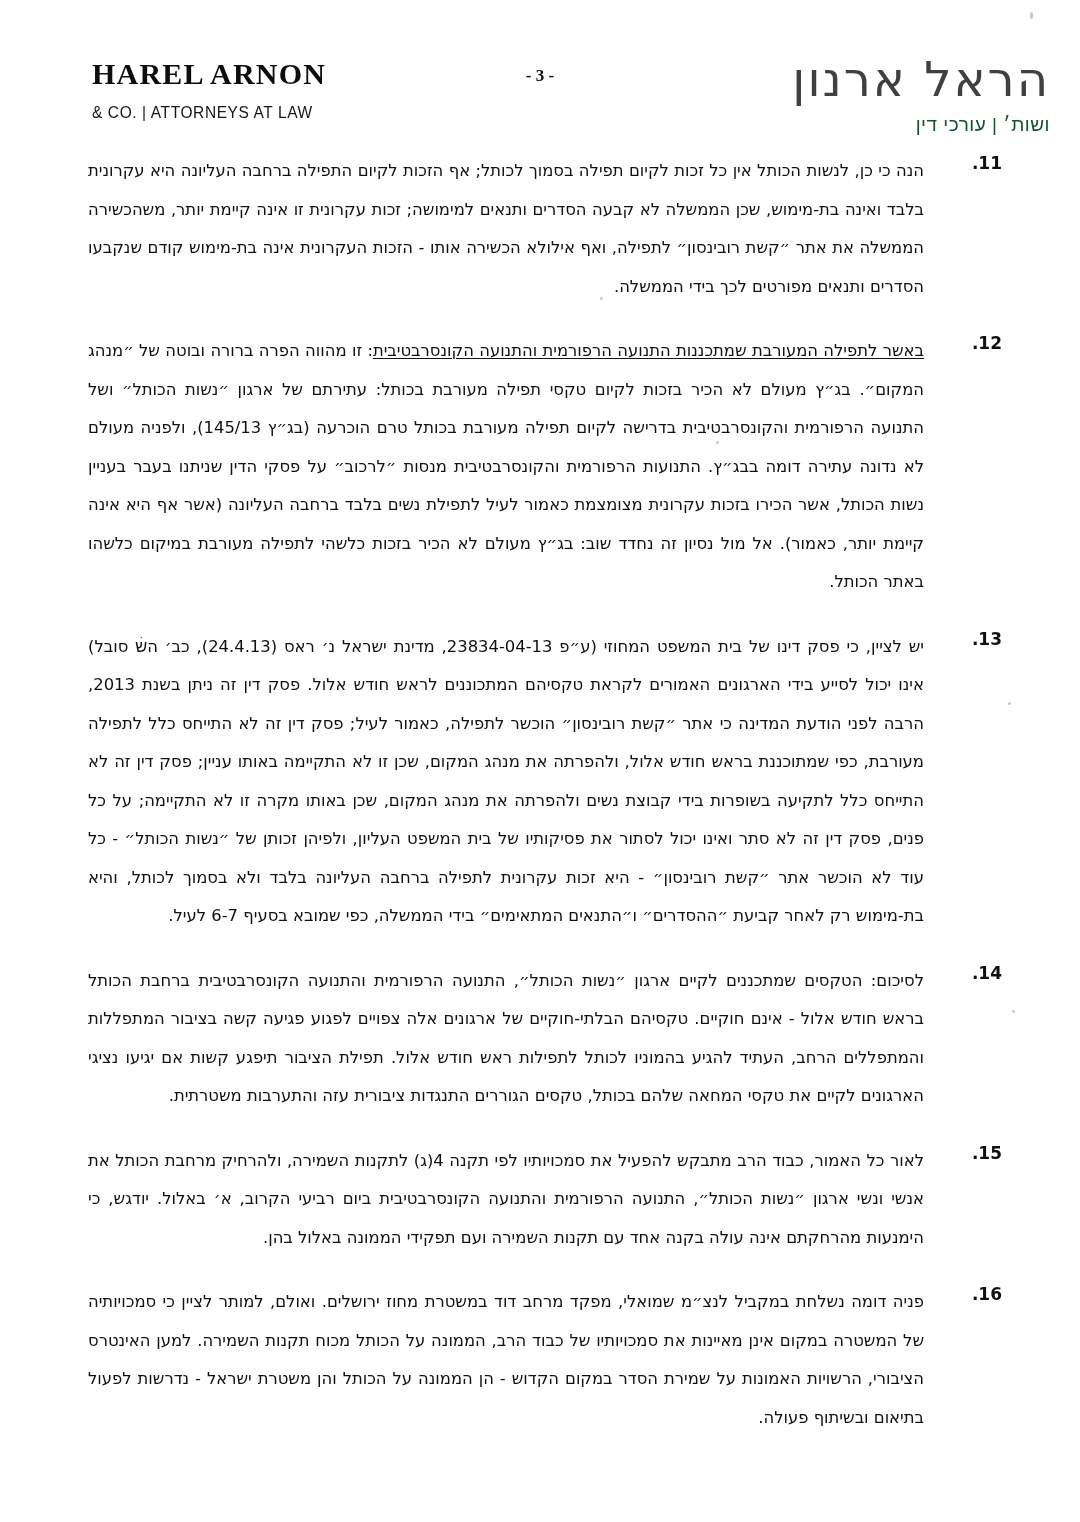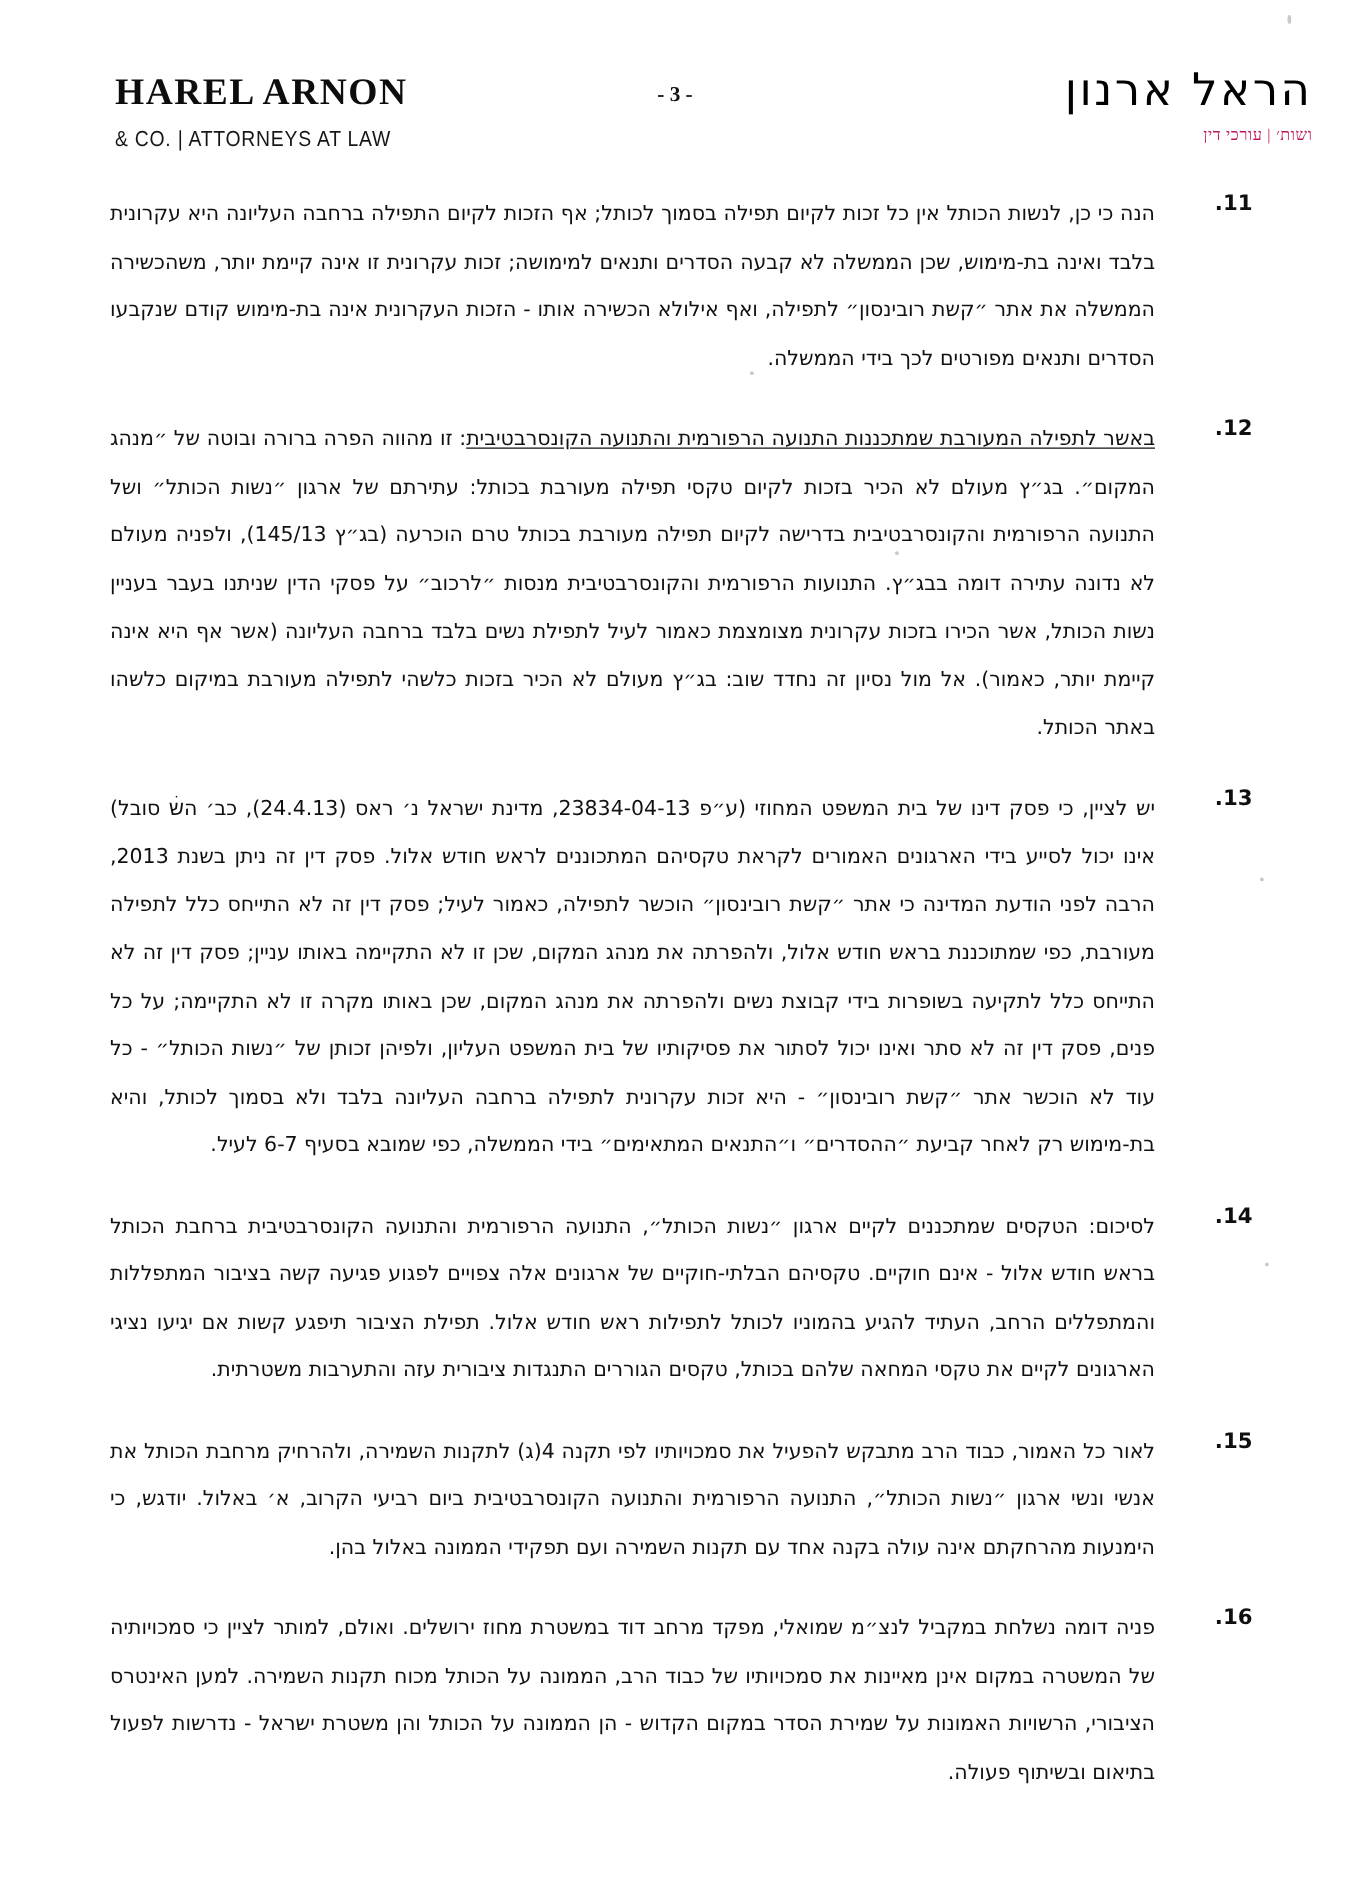--- a/index.html
+++ b/index.html
@@ -71,34 +71,34 @@
   }
   .lh-right {
     position: absolute;
     right: 30px;
     top: 0px;
     text-align: right;
     direction: rtl;
   }
   .firm-he {
     font-family: "DejaVu Sans", "Liberation Sans", sans-serif;
-    font-size: 36px;
+    font-size: 48px;
     font-weight: 400;
     letter-spacing: 2px;
-    color: #000000;
+    color: #404040;
     line-height: 1.15;
     white-space: nowrap;
   }
   .firm-he-sub {
     margin-top: 7px;
-    font-family: Liberation Serif, serif;
-    font-size: 13px;
+    font-family: Liberation Sans, sans-serif;
+    font-size: 19px;
     font-weight: 400;
     letter-spacing: 0.5px;
-    color: #be185d;
+    color: #14532d;
     white-space: nowrap;
   }
 
   
   .doc-body {
     position: absolute;
     top: 152px;
     right: 78px;
     left: 78px;
     direction: rtl;

